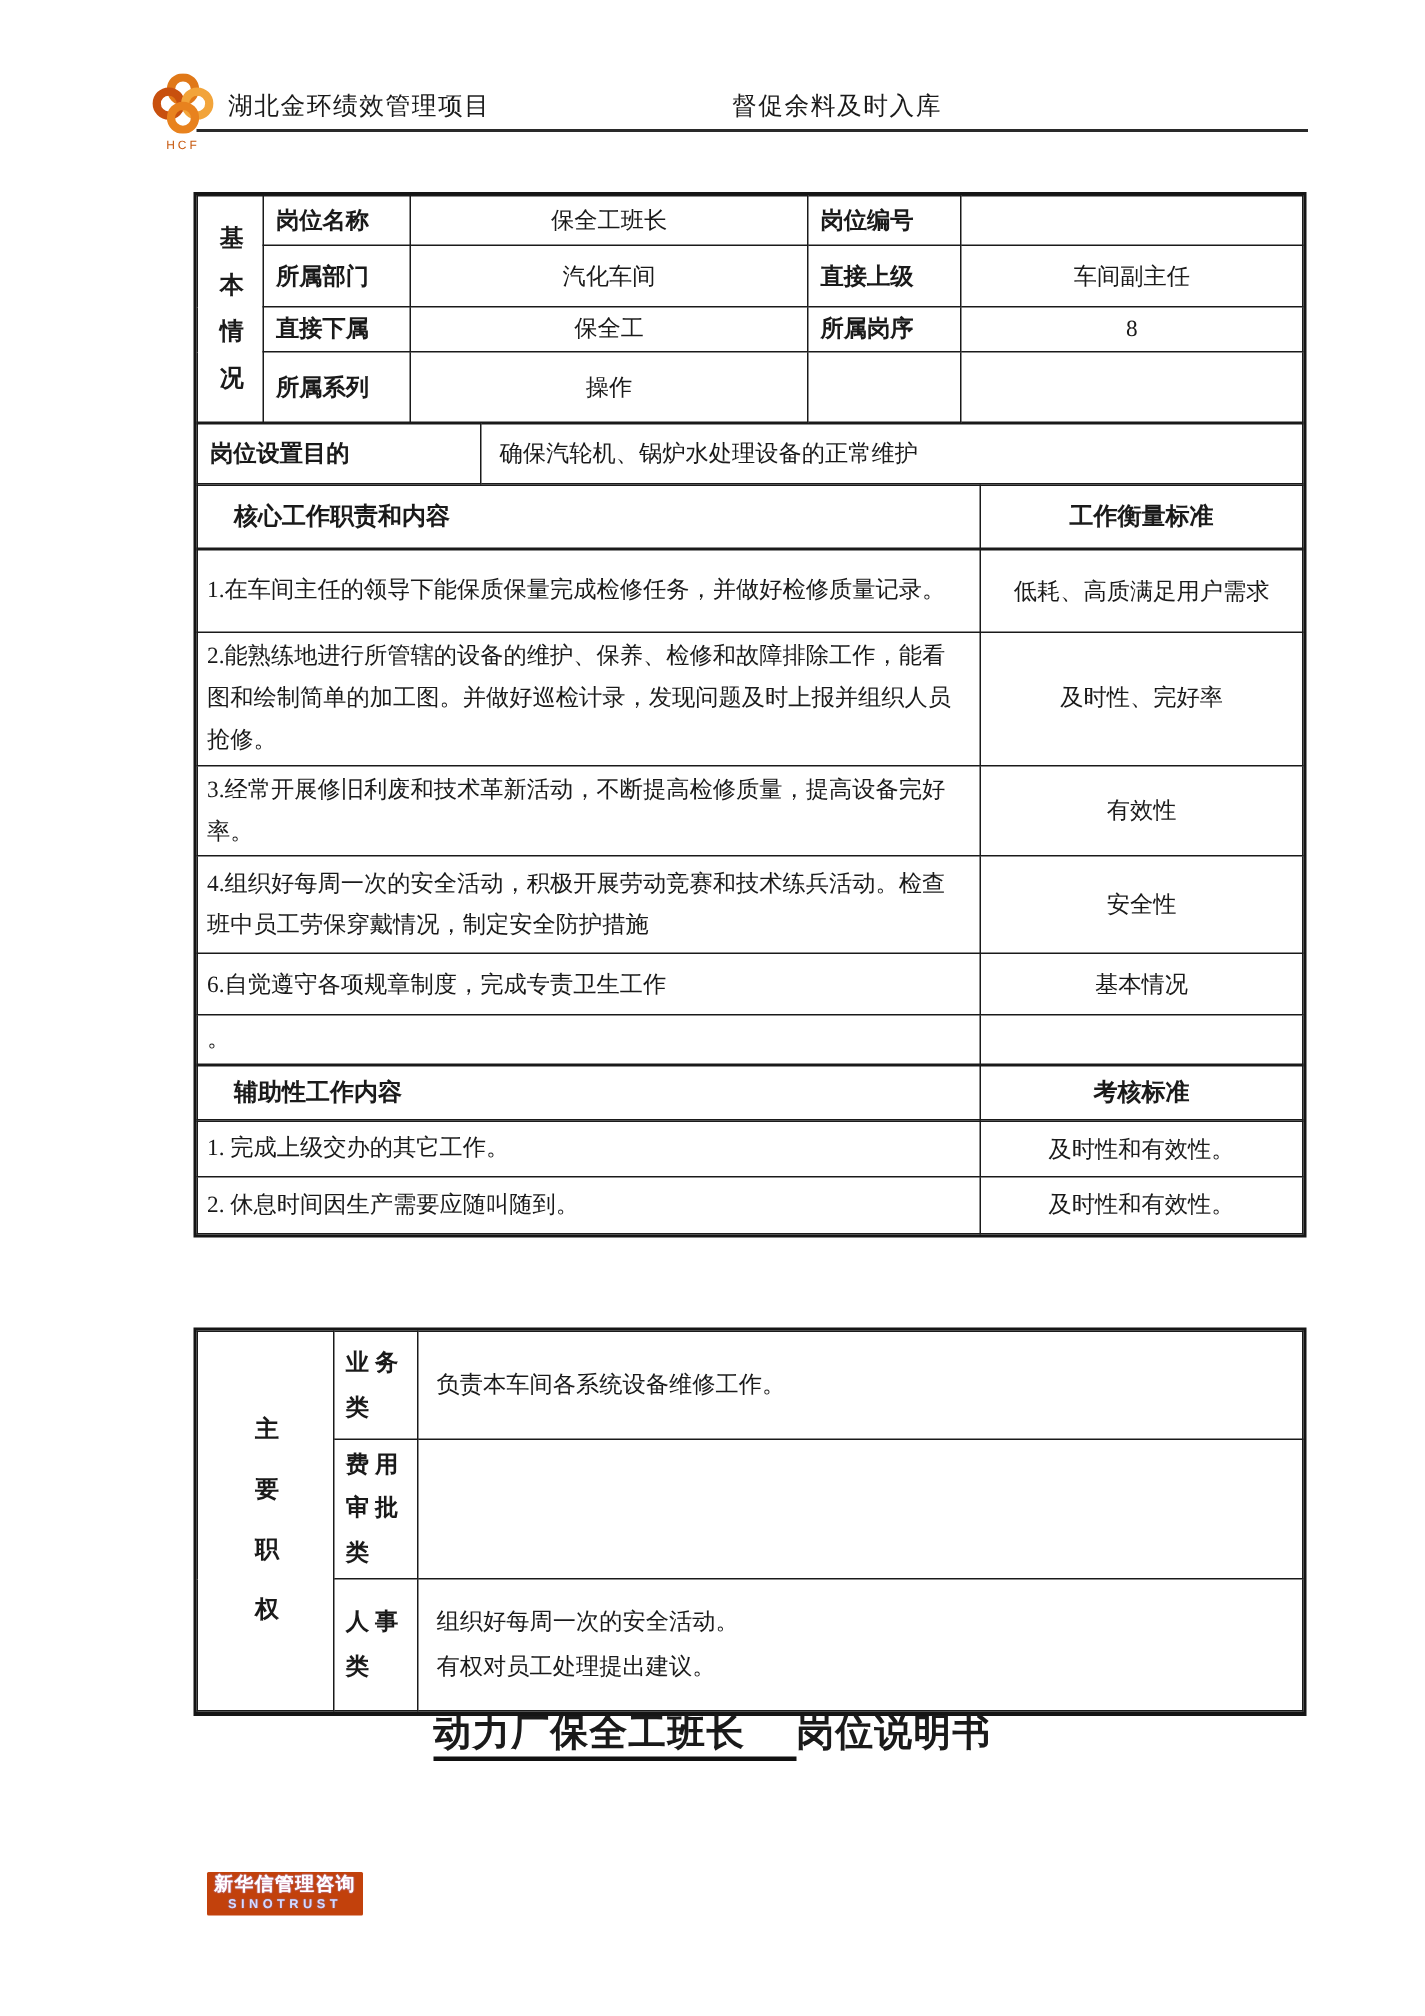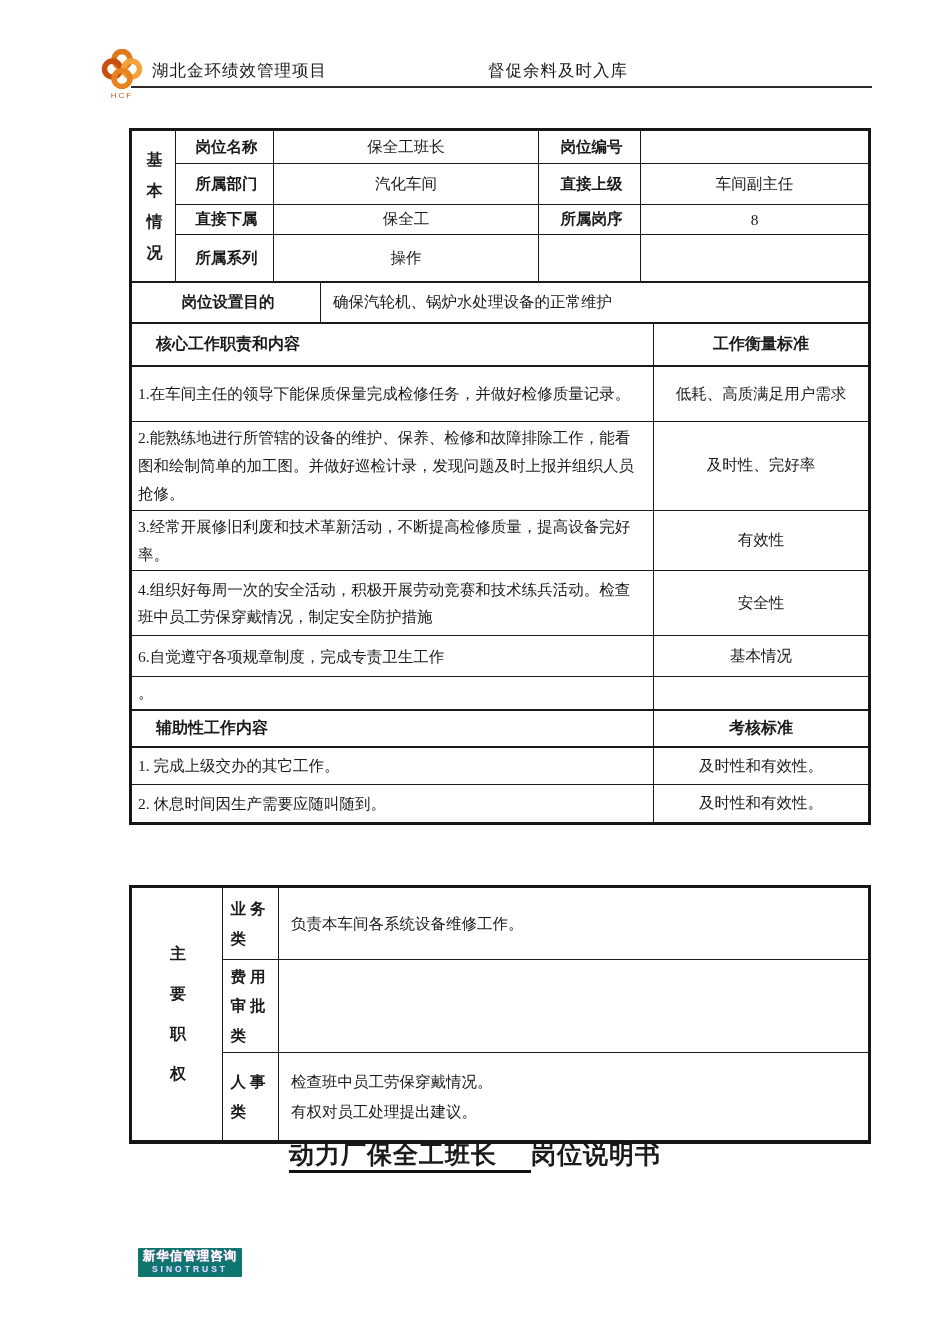--- a/index.html
+++ b/index.html
@@ -17,39 +17,39 @@
   .hdr-left  { position:absolute; left:152px; top:60px; font-size:16.5px; letter-spacing:1px; }
   .hdr-right { position:absolute; left:488px; top:60px; font-size:16.5px; letter-spacing:1px; }
   .hdr-rule  { position:absolute; left:131px; top:86px; width:741px; height:2px; background:#2a2a2a; }
 
   
   .tbl-wrap  { position:absolute; left:129px; width:742px; border:2px solid #151515; background:#fff; }
   .wrap-main { top:128px; }
   .wrap-auth { top:885px; border-bottom-width:3px; }
   table { border-collapse:collapse; table-layout:fixed; width:100%; }
   td { border:1px solid #1a1a1a; vertical-align:middle; overflow:hidden; padding:2px 4px; }
-  .lbl { font-family:"Liberation Sans",sans-serif; font-weight:bold; font-size:15.5px; padding-left:8px;text-align:center; }
+  .lbl { font-family:"Liberation Sans",sans-serif; font-weight:bold; font-size:15.5px; padding-left:8px; }
   .ctr { text-align:center; }
   .vcell { text-align:center; }
   .vtext { width:18px; margin:0 auto; word-break:break-all; line-height:1.95;
            font-family:"Liberation Sans",sans-serif; font-weight:bold; font-size:16px; text-align:right; }
   .vtext.wide-gap { line-height:2.5; }
   .cat { width:40px; margin:0 auto; word-break:break-all; letter-spacing:4px; line-height:1.9;
          font-family:"Liberation Sans",sans-serif; font-weight:bold; font-size:15.5px; }
   .duty-content { line-height:1.8; padding-left:6px; padding-right:10px; }
   .sec-hdr { font-family:"Liberation Sans",sans-serif; font-weight:bold; font-size:16px; padding-left:24px; }
   .std { text-align:center; }
   .auth-items p { line-height:1.5; margin:7px 0; padding-left:8px; }
 
   
   .doc-title { position:absolute; left:0; top:1138px; width:950px; text-align:center;
                font-family:"Liberation Sans",sans-serif; font-weight:bold; font-size:25px; letter-spacing:1px; }
   .doc-title .u { border-bottom:3px solid #111; padding-bottom:2px; padding-right:34px; }
   .sinotrust { position:absolute; left:138px; top:1248px; width:104px; height:29px;
-               background:#0f766e; color:#fff; text-align:center; border-radius:1px;
+               background:#c2410c; color:#fff; text-align:center; border-radius:1px;
                font-family:"Liberation Sans",sans-serif; }
   .sino-cn { font-size:12.5px; font-weight:bold; line-height:15px; margin-top:1px;
              text-shadow:0 0 1px #e0a0c0, 0 0 1px #8090ff; letter-spacing:1px; }
   .sino-en { font-size:8.5px; font-weight:bold; letter-spacing:3px; color:#d8dcff; line-height:10px;
              text-shadow:0 0 1px #7080e0; }
 </style>
 </head>
 <body>
 
 <div class="page-header">
@@ -223,21 +223,21 @@
       </td>
       <td class="auth-items">
         <p></p>
       </td>
     </tr>
     <tr style="height:88px">
       <td>
         <div class="cat">人事类</div>
       </td>
       <td class="auth-items">
-        <p>检查班中员工劳保穿戴情况。</p>
+        <p>组织好每周一次的安全活动。</p>
         <p>有权对员工处理提出建议。</p>
       </td>
     </tr>
   </tbody>
     </table>
 </div>
 
 <div class="doc-title">
   <span class="u">动力厂保全工班长</span><span>岗位说明书</span>
 </div>

